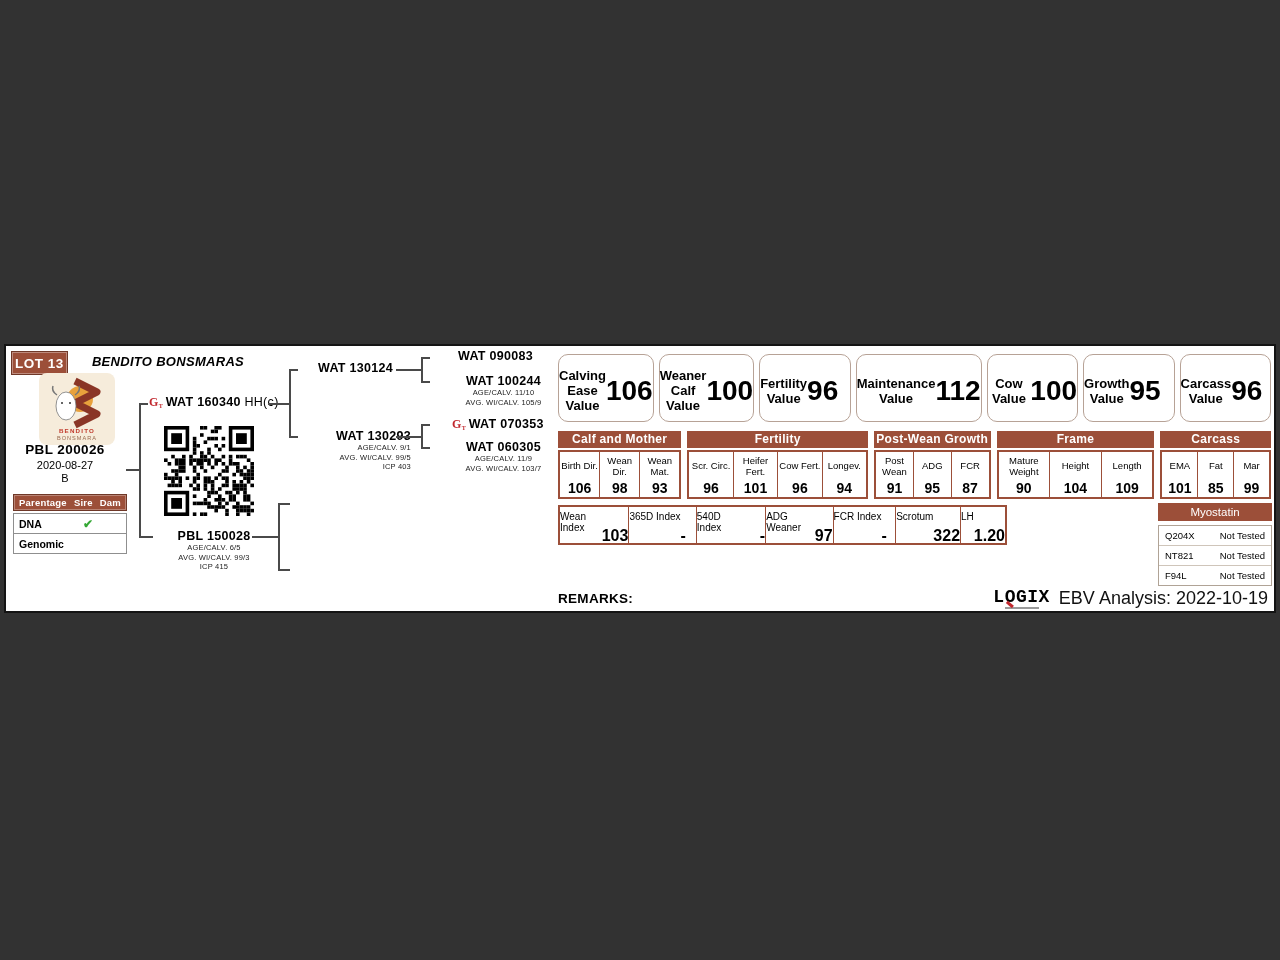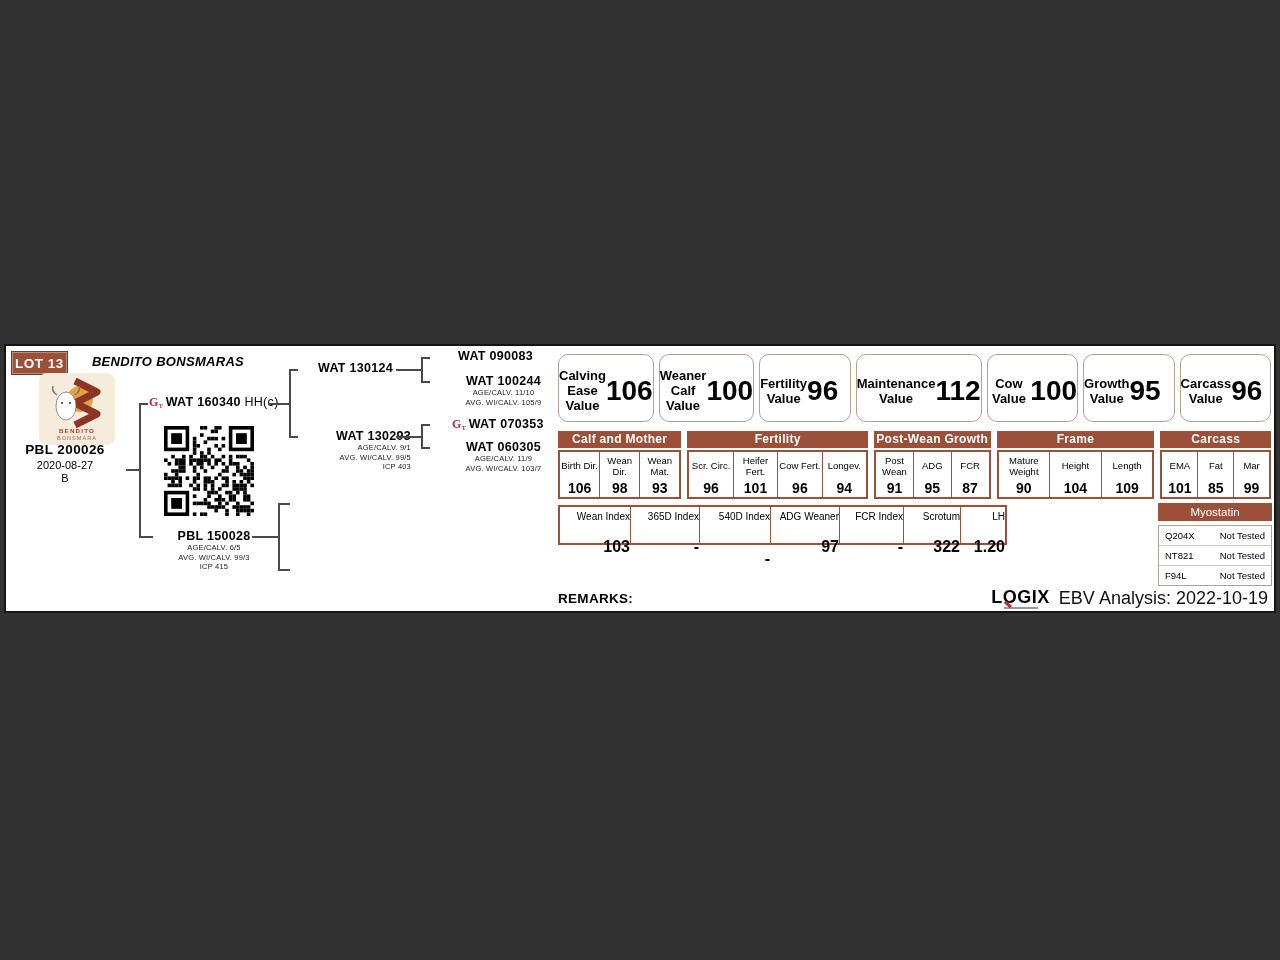--- a/index.html
+++ b/index.html
@@ -59,36 +59,36 @@
             text-align:center;letter-spacing:.3px}
   .ebv-cells{margin-top:2px;border:2px solid #9c4f39;display:flex;height:45px;background:#fff}
   .ebv-cell{flex:1;display:flex;flex-direction:column}
   .ebv-cell + .ebv-cell{border-left:1.5px solid #9c4f39}
   .ebv-cell-label{height:27px;display:flex;align-items:center;justify-content:center;text-align:center;
                   font-size:9.5px;line-height:10.5px;padding:1px 1px 0}
   .ebv-cell-value{font-size:14px;font-weight:700;text-align:center}
 
   
   .idx{left:552px;top:159px;width:449px;border:2px solid #9c4f39;display:flex;background:#fff;box-sizing:border-box;height:40px}
-  .idx-cell{display:flex;flex-direction:column;align-items:flex-end;padding-top:4px;box-sizing:border-box}
+  .idx-cell{display:flex;flex-direction:row;align-items:flex-start;padding-top:4px;box-sizing:border-box}
   .idx-cell + .idx-cell{border-left:1.5px solid #9c4f39}
   .idx-label{font-size:10px}
   .idx-value{font-size:16px;font-weight:700;margin-top:16px}
 
   
   .myo{left:1152px;top:157px;width:114px}
   .myo-head{background:#9c4f39;color:#fff;text-align:center;font-weight:400;font-size:11.5px;height:18px;line-height:18px}
   .myo-box{margin-top:4px;border:1px solid #b0a396;background:#fff}
   .myo-row{height:19px;display:flex;justify-content:space-between;align-items:center;padding:0 6px;font-size:9.5px}
   .myo-row + .myo-row{border-top:1px solid #cfc5ba}
 
   
   .remarks{left:552px;top:245px;font-weight:700;font-size:13.5px;letter-spacing:.3px}
   .footer-right{position:absolute;right:6px;top:242px;display:flex;align-items:center;gap:9px}
-  .logix{font-family:Liberation Sans, sans-serif;font-weight:700;font-size:18px;letter-spacing:.5px;line-height:16px;text-align:center}
+  .logix{font-family:Liberation Mono, monospace;font-weight:700;font-size:18px;letter-spacing:.5px;line-height:16px;text-align:center}
   .logix-o{position:relative;display:inline-block}
   .logix-o::after{content:"";position:absolute;left:1px;bottom:-1px;width:8px;height:2.5px;background:#c1272d;transform:rotate(40deg)}
   .logix-tag{height:2px;background:#9a9a9a;margin:2px auto 0;width:34px}
   .ebv-date{font-size:18px;color:#111}
 </style>
 </head>
 <body>
 
 <div class="card">
 
@@ -111,20 +111,39 @@
       <text x="38" y="67" text-anchor="middle" font-family="Liberation Sans, sans-serif" font-size="5.6" fill="#9b6a4f" letter-spacing="1" id="logo-l2">BONSMARA</text>
     </svg>
   </div>
 
   <div class="abs animal-block">
     <div class="animal-id">PBL 200026</div>
     <div class="animal-dob">2020-08-27</div>
     <div class="animal-code">B</div>
   </div>
 
+  <div class="abs parentage">
+    <div class="par-head">
+      <span>Parentage</span>
+      <span>Sire</span>
+      <span>Dam</span>
+    </div>
+    <div class="par-box" id="par-rows">
+        <div class="par-row">
+          <div class="par-label">DNA</div>
+          <div class="par-cell-sire"><span class="check">✔</span></div>
+          <div class="par-cell-dam"></div>
+        </div>
+        <div class="par-row">
+          <div class="par-label">Genomic</div>
+          <div class="par-cell-sire"></div>
+          <div class="par-cell-dam"></div>
+        </div>
+      </div>
+  </div>
 
   <svg class="abs qr" id="qr" viewBox="0 0 90 90">
       <rect x="0" y="0" width="90" height="90" fill="#fff"></rect>
       <rect x="36" y="0" width="3.6" height="3.6" fill="#000"></rect>
       <rect x="39.6" y="0" width="3.6" height="3.6" fill="#000"></rect>
       <rect x="50.4" y="0" width="3.6" height="3.6" fill="#000"></rect>
       <rect x="54" y="0" width="3.6" height="3.6" fill="#000"></rect>
       <rect x="46.800000000000004" y="3.6" width="3.6" height="3.6" fill="#000"></rect>
       <rect x="50.4" y="3.6" width="3.6" height="3.6" fill="#000"></rect>
       <rect x="36" y="7.2" width="3.6" height="3.6" fill="#000"></rect>

